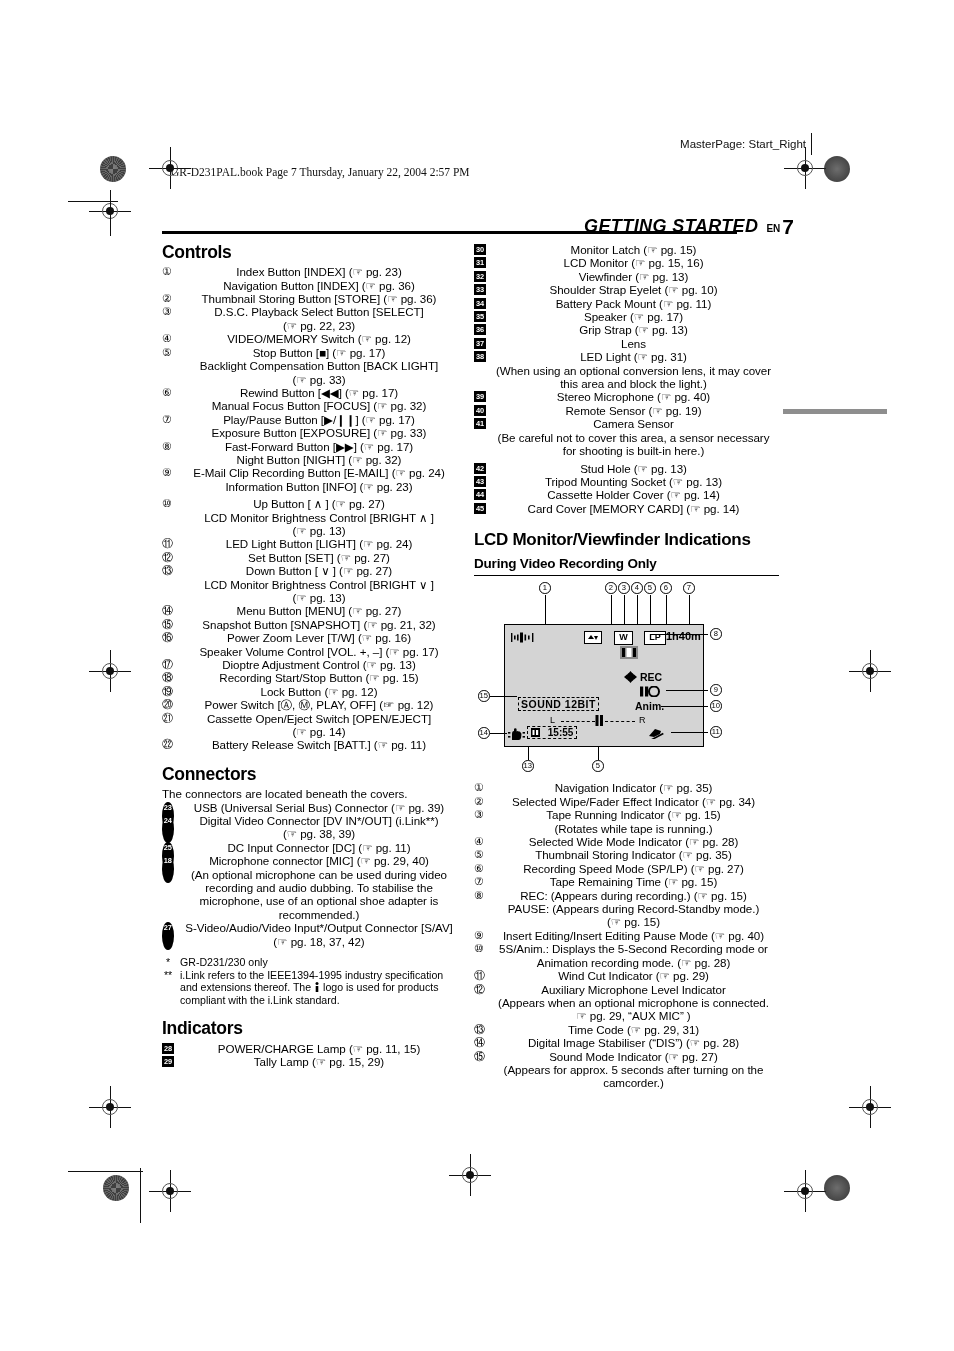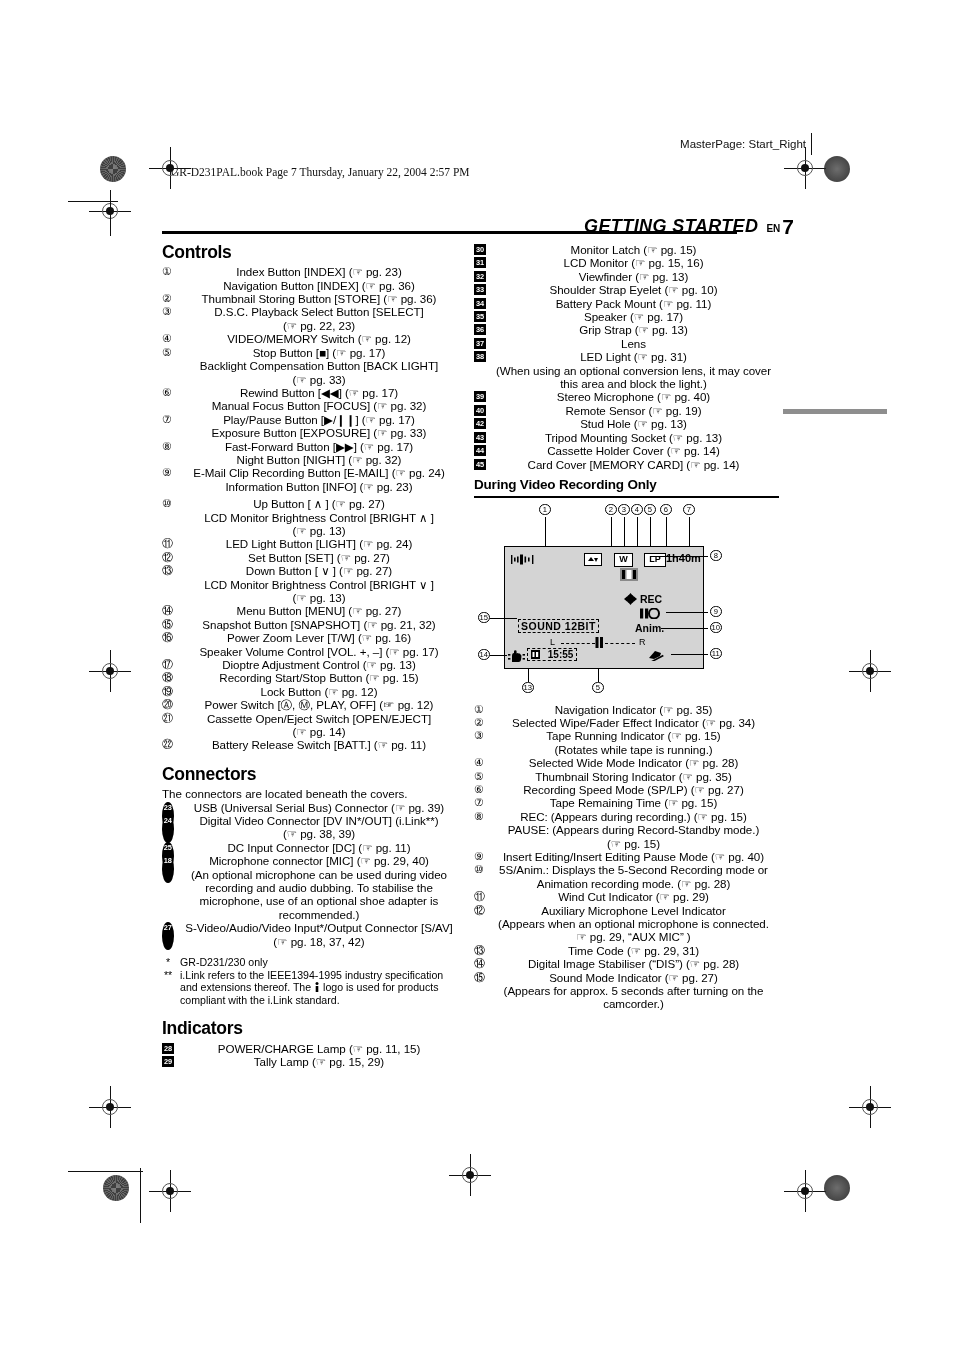--- a/index.html
+++ b/index.html
@@ -364,38 +364,43 @@
           <span class="cont"><span>LED Light (☞ pg. 31)</span><br><span>(When using an optional conversion lens, it may cover</span><br><span>this area and block the light.)</span></span>
         </li>
         <li>
           <span class="num"><span class="bnum">39</span></span>
           <span class="cont"><span>Stereo Microphone (☞ pg. 40)</span></span>
         </li>
         <li>
           <span class="num"><span class="bnum">40</span></span>
           <span class="cont"><span>Remote Sensor (☞ pg. 19)</span></span>
         </li>
+        <li style="margin-bottom: 4px;">
+          <span class="num"><span class="bnum">41</span></span>
+          <span class="cont"><span>Camera Sensor</span><br><span>(Be careful not to cover this area, a sensor necessary</span><br><span>for shooting is built-in here.)</span></span>
+        </li>
         <li>
           <span class="num"><span class="bnum">42</span></span>
           <span class="cont"><span>Stud Hole (☞ pg. 13)</span></span>
         </li>
         <li>
           <span class="num"><span class="bnum">43</span></span>
           <span class="cont"><span>Tripod Mounting Socket (☞ pg. 13)</span></span>
         </li>
         <li>
           <span class="num"><span class="bnum">44</span></span>
           <span class="cont"><span>Cassette Holder Cover (☞ pg. 14)</span></span>
         </li>
         <li>
           <span class="num"><span class="bnum">45</span></span>
           <span class="cont"><span>Card Cover [MEMORY CARD] (☞ pg. 14)</span></span>
         </li>
       </ul>
 
+    <h2 class="sec" style="margin-top:16px;font-size:17px;">LCD Monitor/Viewfinder Indications</h2>
     <h3 class="sub">During Video Recording Only</h3>
     <div class="subrule"></div>
 
     <div class="figure">
 
       <div class="callout" style="left:63px;top:0px;"><span class="cir">1</span></div>
       <div class="lead v" style="left:68.5px;top:13px;height:30px;"></div>
 
       <div class="callout" style="left:129px;top:0px;"><span class="cir">2</span></div>
       <div class="lead v" style="left:134.5px;top:13px;height:30px;"></div>

